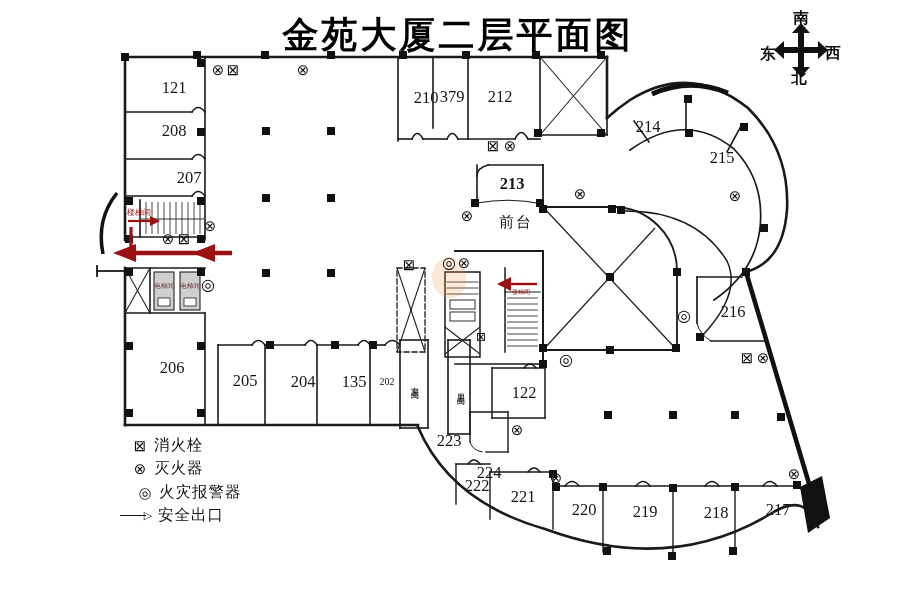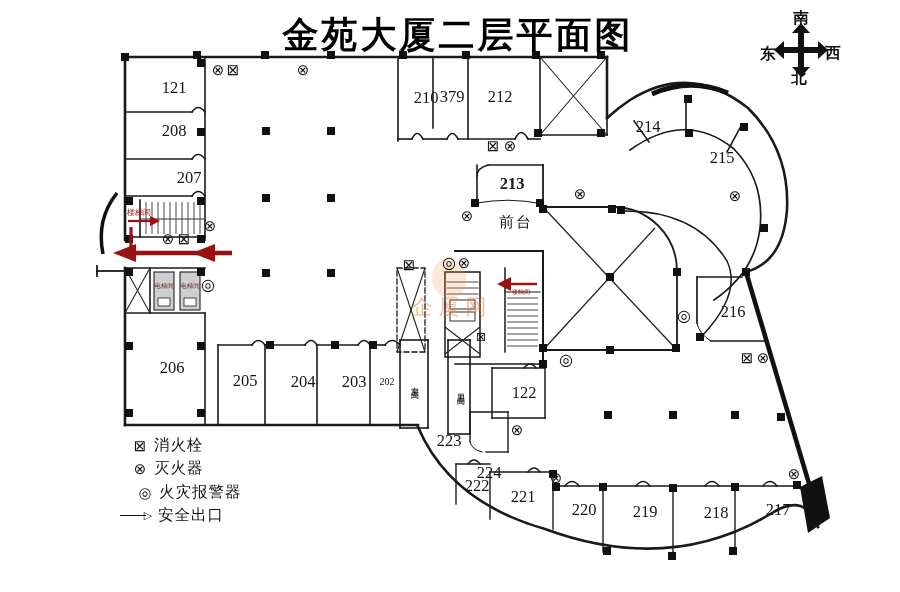--- a/index.html
+++ b/index.html
@@ -279,21 +279,20 @@
       <path d="M131,227 V252" stroke-width="3.2" fill="none"></path>
       <path d="M134,253 H232" stroke-width="4.4" fill="none"></path>
       <polygon points="113,253 136,244 136,262" stroke="none"></polygon>
       <polygon points="192,253 215,244 215,262" stroke="none"></polygon>
       <path d="M509,284 H537" stroke-width="2.4" fill="none"></path>
       <polygon points="497,284 511,277 511,291" stroke="none"></polygon>
     </g>
   </svg>
 
   <div class="wm-blob"></div>
-  <div class="watermark">企厦网</div>
 
   <div class="title">金苑大厦二层平面图</div>
 
   <div class="compass">
     <span class="dir" style="left:46px;top:10px;">南</span>
     <span class="dir" style="left:13px;top:46px;">东</span>
     <span class="dir" style="left:78px;top:45px;">西</span>
     <span class="dir" style="left:44px;top:70px;">北</span>
     <svg width="56" height="56" style="position:absolute;left:18px;top:14px;">
       <g fill="#111">
@@ -306,21 +305,21 @@
       </g>
     </svg>
   </div>
 
   <span class="lbl num" style="left:174px;top:88px;">121</span>
   <span class="lbl num" style="left:174px;top:131px;">208</span>
   <span class="lbl num" style="left:166px;top:178px;margin-left:23px;">207</span>
   <span class="lbl num" style="left:172px;top:368px;">206</span>
   <span class="lbl num" style="left:245px;top:381px;">205</span>
   <span class="lbl num" style="left:303px;top:382px;">204</span>
-  <span class="lbl num" style="left:354px;top:382px;">203</span>
+  <span class="lbl num" style="left:354px;top:382px;">135</span>
   <span class="lbl num" style="left:387px;top:382px;font-size:10px;">202</span>
   <span class="lbl num" style="left:426px;top:98px;">210</span>
   <span class="lbl num" style="left:452px;top:97px;">379</span>
   <span class="lbl num" style="left:500px;top:97px;">212</span>
   <span class="lbl num" style="left:512px;top:184px;font-weight:bold;">213</span>
   <span class="lbl num" style="left:648px;top:127px;">214</span>
   <span class="lbl num" style="left:722px;top:130px;margin-top:28px;">215</span>
   <span class="lbl num" style="left:733px;top:312px;">216</span>
   <span class="lbl num" style="left:778px;top:510px;">217</span>
   <span class="lbl num" style="left:716px;top:513px;">218</span>

